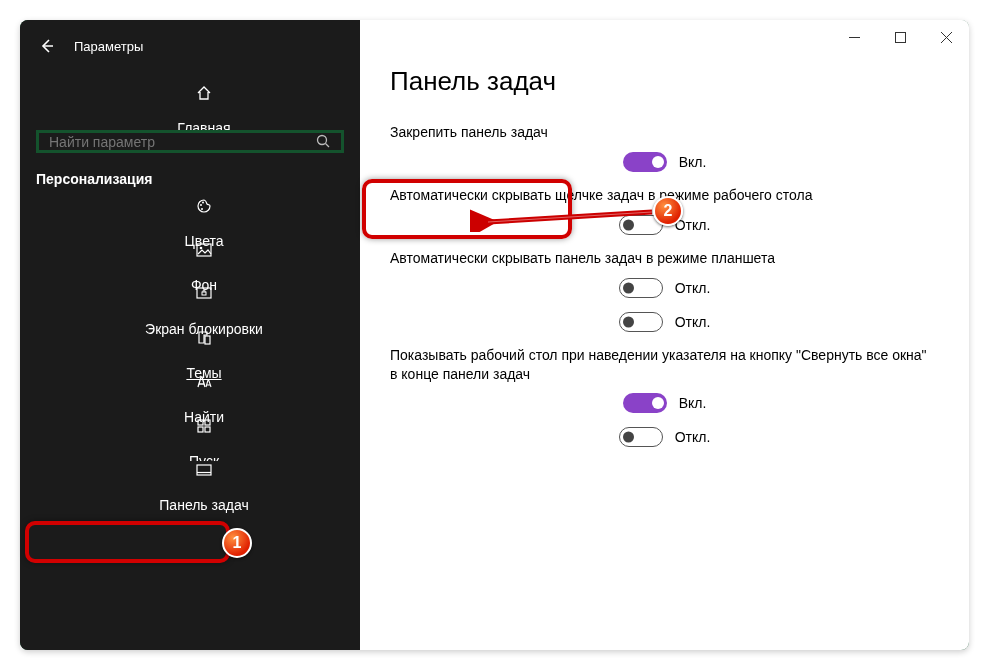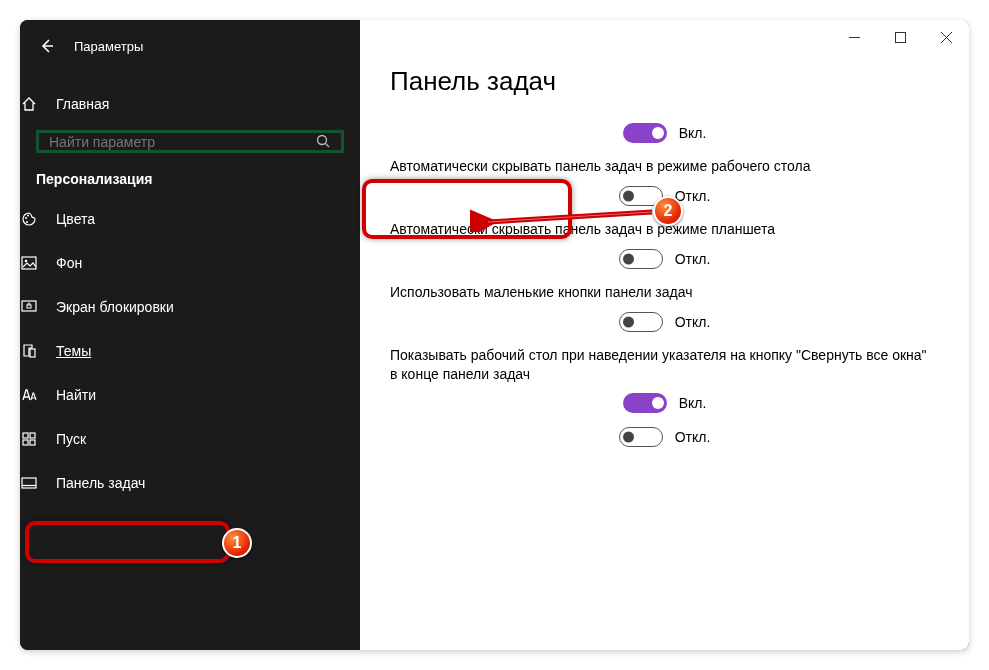--- a/index.html
+++ b/index.html
@@ -16,22 +16,22 @@
   }
   .titlebar .tb-btn { width: 46px; height: 34px; display:flex; align-items:center; justify-content:center; color:#555; }
   .content { flex: 1; display: flex; height: 100%; }
 
   
   .sidebar { width: 340px; background: #1b1b1b; color: #fff; display:flex; flex-direction:column; padding-top:4px; }
   .header-row { height: 44px; display:flex; align-items:center; padding-left:6px; }
   .back-btn { width: 42px; height:42px; display:flex; align-items:center; justify-content:center; color:#fff; }
   .app-title { font-size: 13px; color:#fff; margin-left:6px; }
   .home-row, .nav-row {
-    height: 40px; display:flex; align-items:center; padding-left:0; gap:18px;
-    color:#fff; font-size:14px; cursor:pointer;
+    height: 40px; display:flex; align-items:center; padding-left:28px; gap:18px;
+    color:#fff; font-size:14px; cursor:pointer;flex-direction:column;
   }
   .nav-row .icon, .home-row .icon { width:18px; height:18px; display:flex; align-items:center; justify-content:center; flex-shrink:0; }
   .search-wrap { padding: 0 16px 0 16px; margin-top:6px; margin-bottom:14px; }
   .search {
     height: 23px; background:#1b1b1b; border:3px solid #14532d; display:flex; align-items:center;
     padding: 0 10px; gap:8px;
   }
   .search input {
     flex:1; background:transparent; border:none; outline:none; color:#bbb; font-size:14px;
   }
@@ -210,41 +210,41 @@
             </span>
             <span>Панель задач</span>
           </div>
         </div>
     </div>
 
     <div class="main">
       <div class="page-title">Панель задач</div>
       <div id="settings">
           <div class="setting">
+            <div class="setting-label">Закрепить панель задач</div>
             <div class="toggle-row">
               <div class="toggle on"></div>
               <span class="toggle-text">Вкл.</span>
             </div>
           </div>
           <div class="setting">
-            <div class="setting-label">Автоматически скрывать панель задач в режиме рабочего стола</div>
+            <div class="setting-label">Автоматически скрывать щелчке задач в режиме рабочего стола</div>
             <div class="toggle-row">
               <div class="toggle off"></div>
               <span class="toggle-text">Откл.</span>
             </div>
           </div>
           <div class="setting">
             <div class="setting-label">Автоматически скрывать панель задач в режиме планшета</div>
             <div class="toggle-row">
               <div class="toggle off"></div>
               <span class="toggle-text">Откл.</span>
             </div>
           </div>
           <div class="setting">
-            <div class="setting-label">Использовать маленькие кнопки панели задач</div>
             <div class="toggle-row">
               <div class="toggle off"></div>
               <span class="toggle-text">Откл.</span>
             </div>
           </div>
           <div class="setting">
             <div class="setting-label">Показывать рабочий стол при наведении указателя на кнопку "Свернуть все окна" в конце панели задач</div>
             <div class="toggle-row">
               <div class="toggle on"></div>
               <span class="toggle-text">Вкл.</span>

